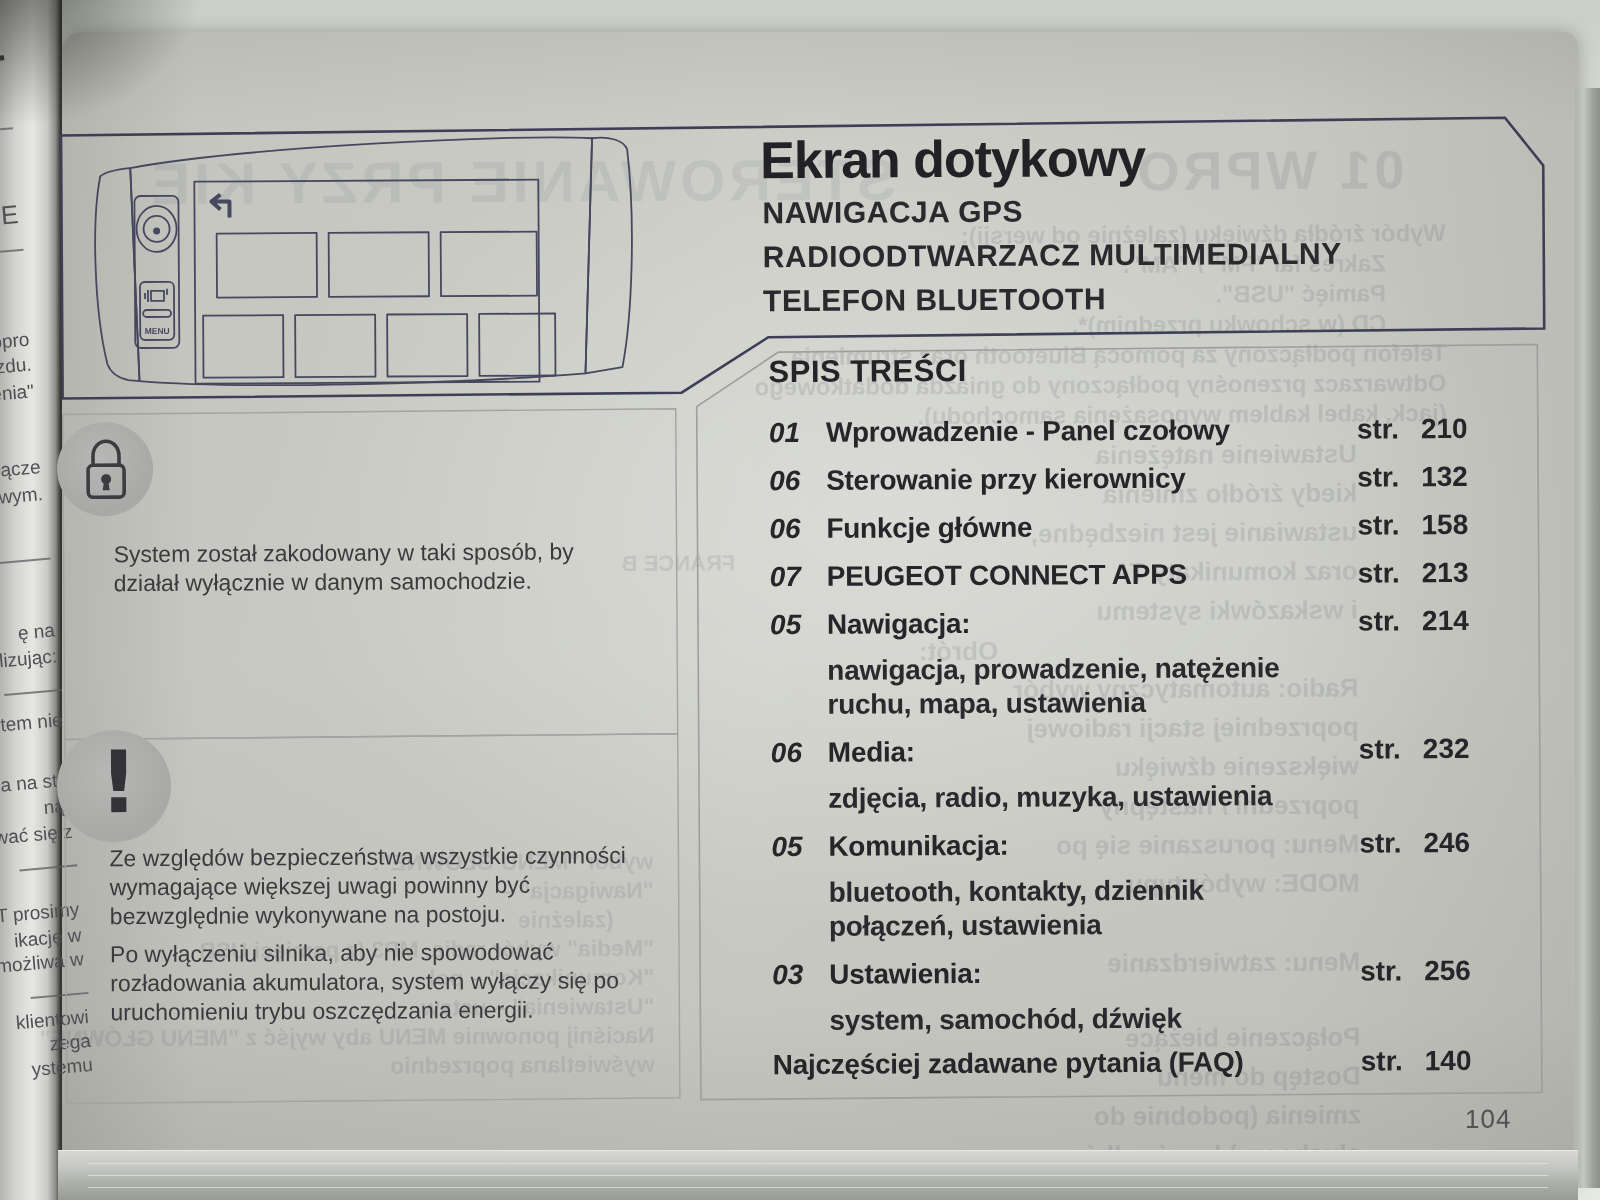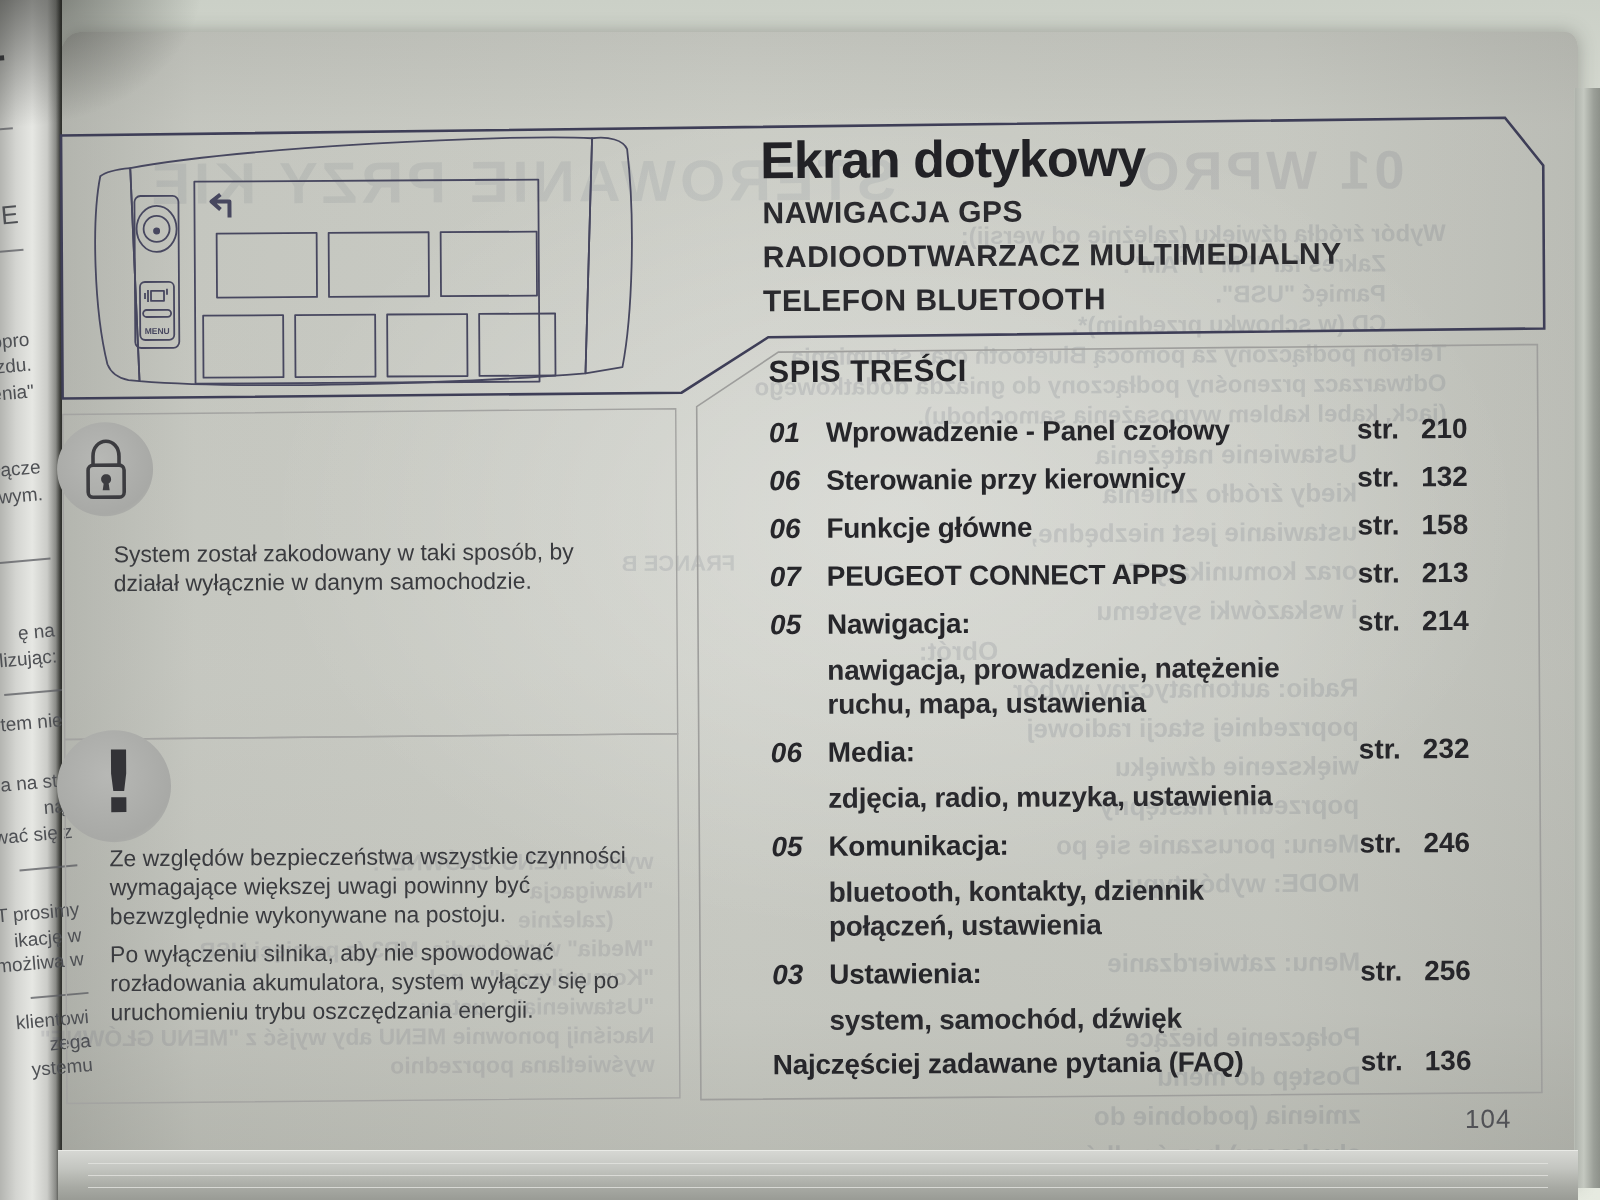--- a/index.html
+++ b/index.html
@@ -262,21 +262,21 @@
       <span class="num">03</span>
       <span class="ttl">Ustawienia:</span>
       <span class="strl">str.</span>
       <span class="pg">256</span>
     </div>
     <div class="toc-sub mt-sub">system, samochód, dźwięk</div>
 
     <div class="toc-row" style="margin-top:10px;">
       <span class="ttl">Najczęściej zadawane pytania (FAQ)</span>
       <span class="strl">str.</span>
-      <span class="pg">136</span>
+      <span class="pg">140</span>
     </div>
   </div>
 
   <div class="page-num">104</div>
 </div>
 
 <div class="bottom-edge">
   <div class="hairline" style="top:12px;"></div>
   <div class="hairline" style="top:24px;"></div>
   <div class="hairline" style="top:36px;"></div>

